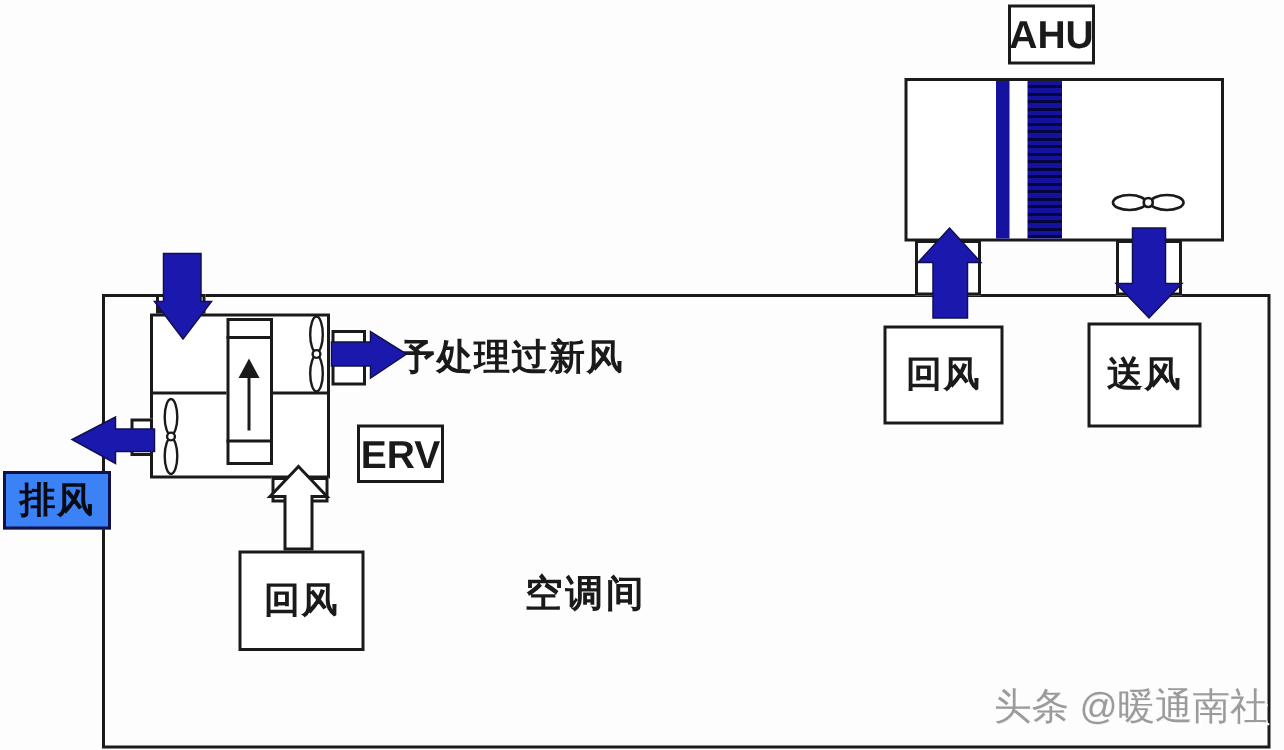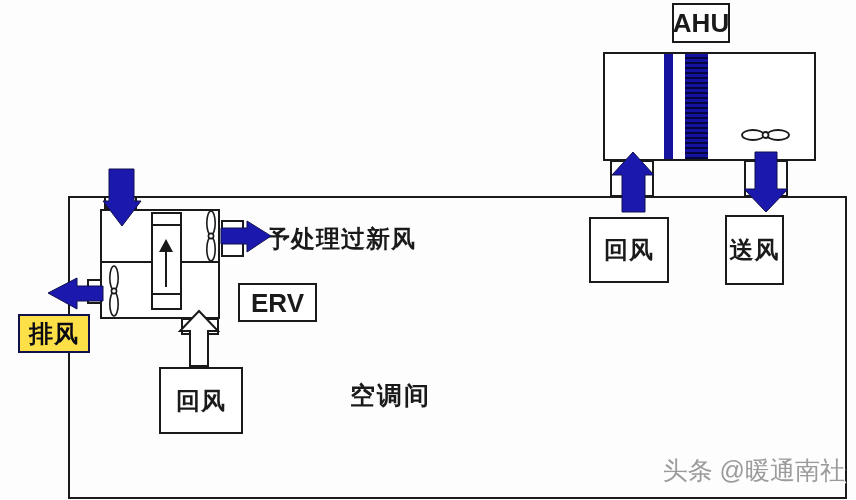--- a/index.html
+++ b/index.html
@@ -49,25 +49,25 @@
   <div class="abs hline" style="left:100px;top:261px;width:120px;"></div>
 
   <div class="abs outline" style="left:151px;top:212px;width:31px;height:98px;"></div>
   <div class="abs hline" style="left:151px;top:224px;width:31px;"></div>
   <div class="abs hline" style="left:151px;top:293px;width:31px;"></div>
 
   <div class="abs nofill" style="left:221px;top:220px;width:23px;height:37px;background:#fff;"></div>
   <div class="abs nofill" style="left:87px;top:279px;width:15px;height:25px;background:#fff;"></div>
   <div class="abs nofill" style="left:181px;top:318px;width:38px;height:17px;background:#fff;"></div>
 
-  <div class="abs outline lbl lbl-sm" style="left:238px;top:283px;width:79px;height:39px;">
+  <div class="abs outline lbl lbl-sm" style="left:238px;top:283px;width:58px;height:39px;">
     <span>ERV</span>
   </div>
 
-  <div class="abs outline lbl blue-fill exhaust-label" style="left: 18px; top: 314px; width: 72px; height: 39px; border-color: rgb(16, 16, 77); background: #fde047;">
+  <div class="abs outline lbl blue-fill exhaust-label" style="left: 2px; top: 314px; width: 72px; height: 39px; border-color: rgb(16, 16, 77); background: #3b82f6;">
     <span>排风</span>
   </div>
 
   <div class="abs lbl" style="left:266px;top:224px;height:30px;">
     <span>予处理过新风</span>
   </div>
 
   <div class="abs outline lbl" style="left:159px;top:367px;width:84px;height:67px;">
     <span>回风</span>
   </div>
@@ -83,21 +83,21 @@
   <div class="abs outline" style="left:603px;top:52px;width:213px;height:109px;"></div>
   <div class="abs coil-solid" style="left:664px;top:54px;width:9px;height:105px;"></div>
   <div class="abs coil-striped" style="left:685px;top:54px;width:23px;height:105px;"></div>
 
   <div class="abs nofill" style="left:610px;top:160px;width:44px;height:37px;background:#fff;"></div>
   <div class="abs nofill" style="left:744px;top:160px;width:44px;height:37px;background:#fff;"></div>
 
   <div class="abs outline lbl" style="left:589px;top:217px;width:80px;height:66px;">
     <span>回风</span>
   </div>
-  <div class="abs outline lbl" style="left:725px;top:215px;width:59px;height:70px;">
+  <div class="abs outline lbl" style="left:725px;top:215px;width:76px;height:70px;">
     <span>送风</span>
   </div>
 
   <svg class="overlay" width="856" height="500" viewBox="0 0 856 500">
 
     <polygon points="109,169 134,169 134,201 141,201 122,226 103,201 109,201" fill="var(--blue)" stroke="#10104d" stroke-width="1"></polygon>
 
     <polygon points="221,228 247,228 247,221 271,236 247,252 247,244 221,244" fill="var(--blue)" stroke="#10104d" stroke-width="1"></polygon>
 
     <polygon points="103,286 77,286 77,278 48,293 77,309 77,301 103,301" fill="var(--blue)" stroke="#10104d" stroke-width="1"></polygon>

